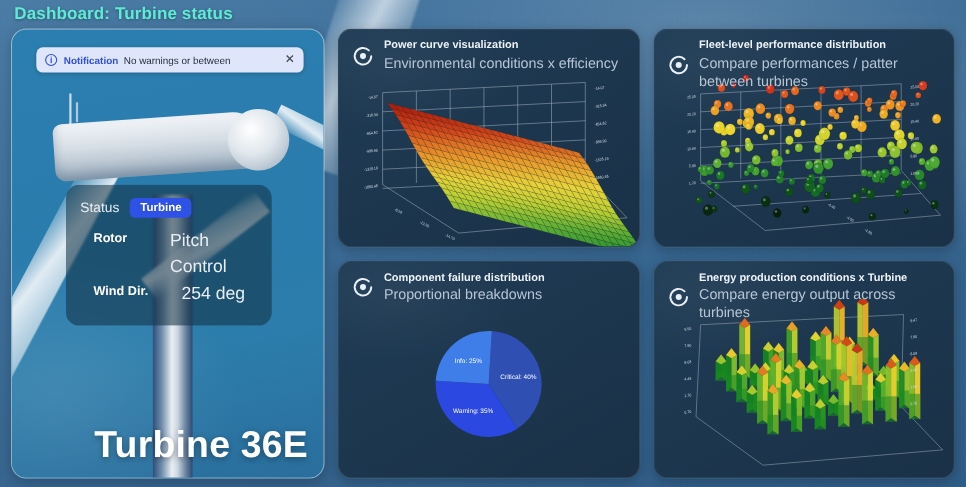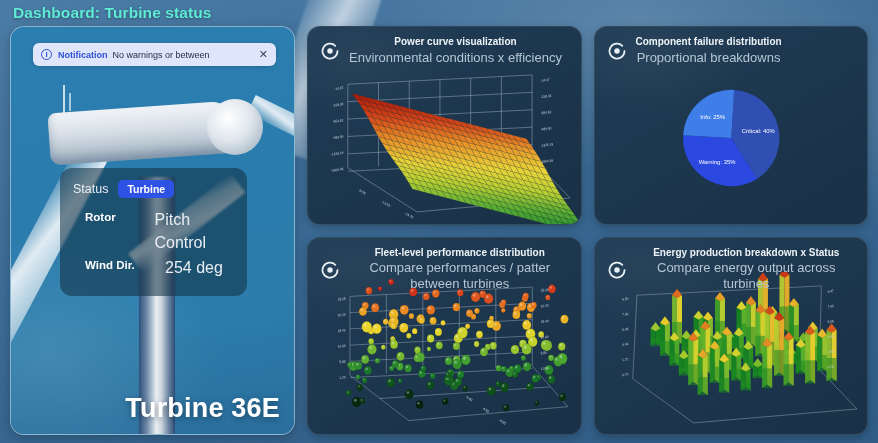--- a/index.html
+++ b/index.html
@@ -219,21 +219,21 @@
     color: #ffffff;
     margin-left: 12px;
   }
   .spec-val {
     font-size: 16px;
     color: #e9eef3;
   }
   #turbine-name {
     position: absolute;
     right: 14px; bottom: 10px;
-    font-size: 27px; font-weight: bold;
+    font-size: 34px; font-weight: bold;
     color: #ffffff;
     letter-spacing: .2px;
     text-shadow: 0 2px 6px rgba(0,0,0,.35);
     z-index: 6;
   }
 
   
   .chart-card {
     position: relative;
     border-radius: 13px;
@@ -245,21 +245,21 @@
   .chart-card::after {
     content: "";
     position: absolute; inset: 0;
     background: radial-gradient(ellipse 160px 90px at 18% 14%, rgba(255,255,255,.045), rgba(255,255,255,0) 70%);
     pointer-events: none;
   }
   .card-head {
     display: flex; align-items: center;
     gap: 9px;
     padding: 9px 10px 0 12px;
-    position: relative; z-index: 2; text-align: center;
+    position: relative; z-index: 2;
   }
   .gauge-icon {
     width: 20px; height: 20px; flex: none;
   }
   .card-titles { line-height: 1.25; }
   .card-title {
     font-size: 10px; font-weight: bold;
     color: #eef3f8;
   }
   .card-sub {
@@ -805,47 +805,20 @@
       </div>
     </div>
 
     <div class="chart-card">
       <div class="card-head">
         <svg class="gauge-icon" viewBox="0 0 24 24">
           <path d="M18.4 5.8A9 9 0 1 0 21 12" fill="none" stroke="#e9f0f6" stroke-width="2.1" stroke-linecap="round"></path>
           <circle cx="12" cy="12" r="3.3" fill="#e9f0f6"></circle>
         </svg>
         <div class="card-titles">
-          <div class="card-title">Component failure distribution</div>
-          <div class="card-sub">Proportional breakdowns</div>
-        </div>
-      </div>
-      <div class="plot">
-        <svg viewBox="0 0 260 140" preserveAspectRatio="xMidYMid meet">
-          <g id="pie-slices">
-              <path d="M 130 66 L 132.75834429805445 20.08277516298061 A 46 46 0 0 1 154.75792017193436 104.76912932682555 Z" fill="#2f4fb3"></path>
-              <path d="M 130 66 L 154.75792017193436 104.76912932682555 A 46 46 0 0 1 84.08277516298061 63.241655701945554 Z" fill="#2b49e0"></path>
-              <path d="M 130 66 L 84.08277516298061 63.241655701945554 A 46 46 0 0 1 132.75834429805445 20.08277516298061 Z" fill="#3f7de8"></path>
-            </g>
-          <g id="pie-labels">
-              <text x="155.82290567040636" y="61.291800335611995" text-anchor="middle" class="pie-text">Critical: 40%</text>
-              <text x="116.4838617627572" y="91.00296518172696" text-anchor="middle" class="pie-text">Warning: 35%</text>
-              <text x="112.29959648343711" y="48.03708149215531" text-anchor="middle" class="pie-text">Info: 25%</text>
-            </g>
-        </svg>
-      </div>
-    </div>
-
-    <div class="chart-card">
-      <div class="card-head">
-        <svg class="gauge-icon" viewBox="0 0 24 24">
-          <path d="M18.4 5.8A9 9 0 1 0 21 12" fill="none" stroke="#e9f0f6" stroke-width="2.1" stroke-linecap="round"></path>
-          <circle cx="12" cy="12" r="3.3" fill="#e9f0f6"></circle>
-        </svg>
-        <div class="card-titles">
           <div class="card-title">Fleet-level performance distribution</div>
           <div class="card-sub">Compare performances / patter between turbines</div>
         </div>
       </div>
       <div class="plot">
         <svg viewBox="0 0 260 140" preserveAspectRatio="none">
           <g id="fp-grid" stroke="#cfd9e3" stroke-width=".45" fill="none" opacity=".7">
               <line x1="40" y1="21" x2="214" y2="13"></line>
               <line x1="40" y1="35" x2="214" y2="27"></line>
               <line x1="40" y1="49" x2="214" y2="41"></line>
@@ -1190,21 +1163,48 @@
       </div>
     </div>
 
     <div class="chart-card">
       <div class="card-head">
         <svg class="gauge-icon" viewBox="0 0 24 24">
           <path d="M18.4 5.8A9 9 0 1 0 21 12" fill="none" stroke="#e9f0f6" stroke-width="2.1" stroke-linecap="round"></path>
           <circle cx="12" cy="12" r="3.3" fill="#e9f0f6"></circle>
         </svg>
         <div class="card-titles">
-          <div class="card-title">Energy production breakdown x Status</div>
+          <div class="card-title">Component failure distribution</div>
+          <div class="card-sub">Proportional breakdowns</div>
+        </div>
+      </div>
+      <div class="plot">
+        <svg viewBox="0 0 260 140" preserveAspectRatio="xMidYMid meet">
+          <g id="pie-slices">
+              <path d="M 130 66 L 132.75834429805445 20.08277516298061 A 46 46 0 0 1 154.75792017193436 104.76912932682555 Z" fill="#2f4fb3"></path>
+              <path d="M 130 66 L 154.75792017193436 104.76912932682555 A 46 46 0 0 1 84.08277516298061 63.241655701945554 Z" fill="#2b49e0"></path>
+              <path d="M 130 66 L 84.08277516298061 63.241655701945554 A 46 46 0 0 1 132.75834429805445 20.08277516298061 Z" fill="#3f7de8"></path>
+            </g>
+          <g id="pie-labels">
+              <text x="155.82290567040636" y="61.291800335611995" text-anchor="middle" class="pie-text">Critical: 40%</text>
+              <text x="116.4838617627572" y="91.00296518172696" text-anchor="middle" class="pie-text">Warning: 35%</text>
+              <text x="112.29959648343711" y="48.03708149215531" text-anchor="middle" class="pie-text">Info: 25%</text>
+            </g>
+        </svg>
+      </div>
+    </div>
+
+    <div class="chart-card">
+      <div class="card-head">
+        <svg class="gauge-icon" viewBox="0 0 24 24">
+          <path d="M18.4 5.8A9 9 0 1 0 21 12" fill="none" stroke="#e9f0f6" stroke-width="2.1" stroke-linecap="round"></path>
+          <circle cx="12" cy="12" r="3.3" fill="#e9f0f6"></circle>
+        </svg>
+        <div class="card-titles">
+          <div class="card-title">Energy production conditions x Turbine</div>
           <div class="card-sub">Compare energy output across turbines</div>
         </div>
       </div>
       <div class="plot">
         <svg viewBox="0 0 260 140" preserveAspectRatio="none">
           <g id="bar-grid" stroke="#cfd9e3" stroke-width=".45" fill="none" opacity=".7">
               <line x1="40" y1="20" x2="216" y2="12"></line>
               <line x1="40" y1="20" x2="36" y2="92"></line>
               <line x1="216" y1="12" x2="214" y2="84"></line>
               <line x1="36" y1="92" x2="94" y2="130"></line>

